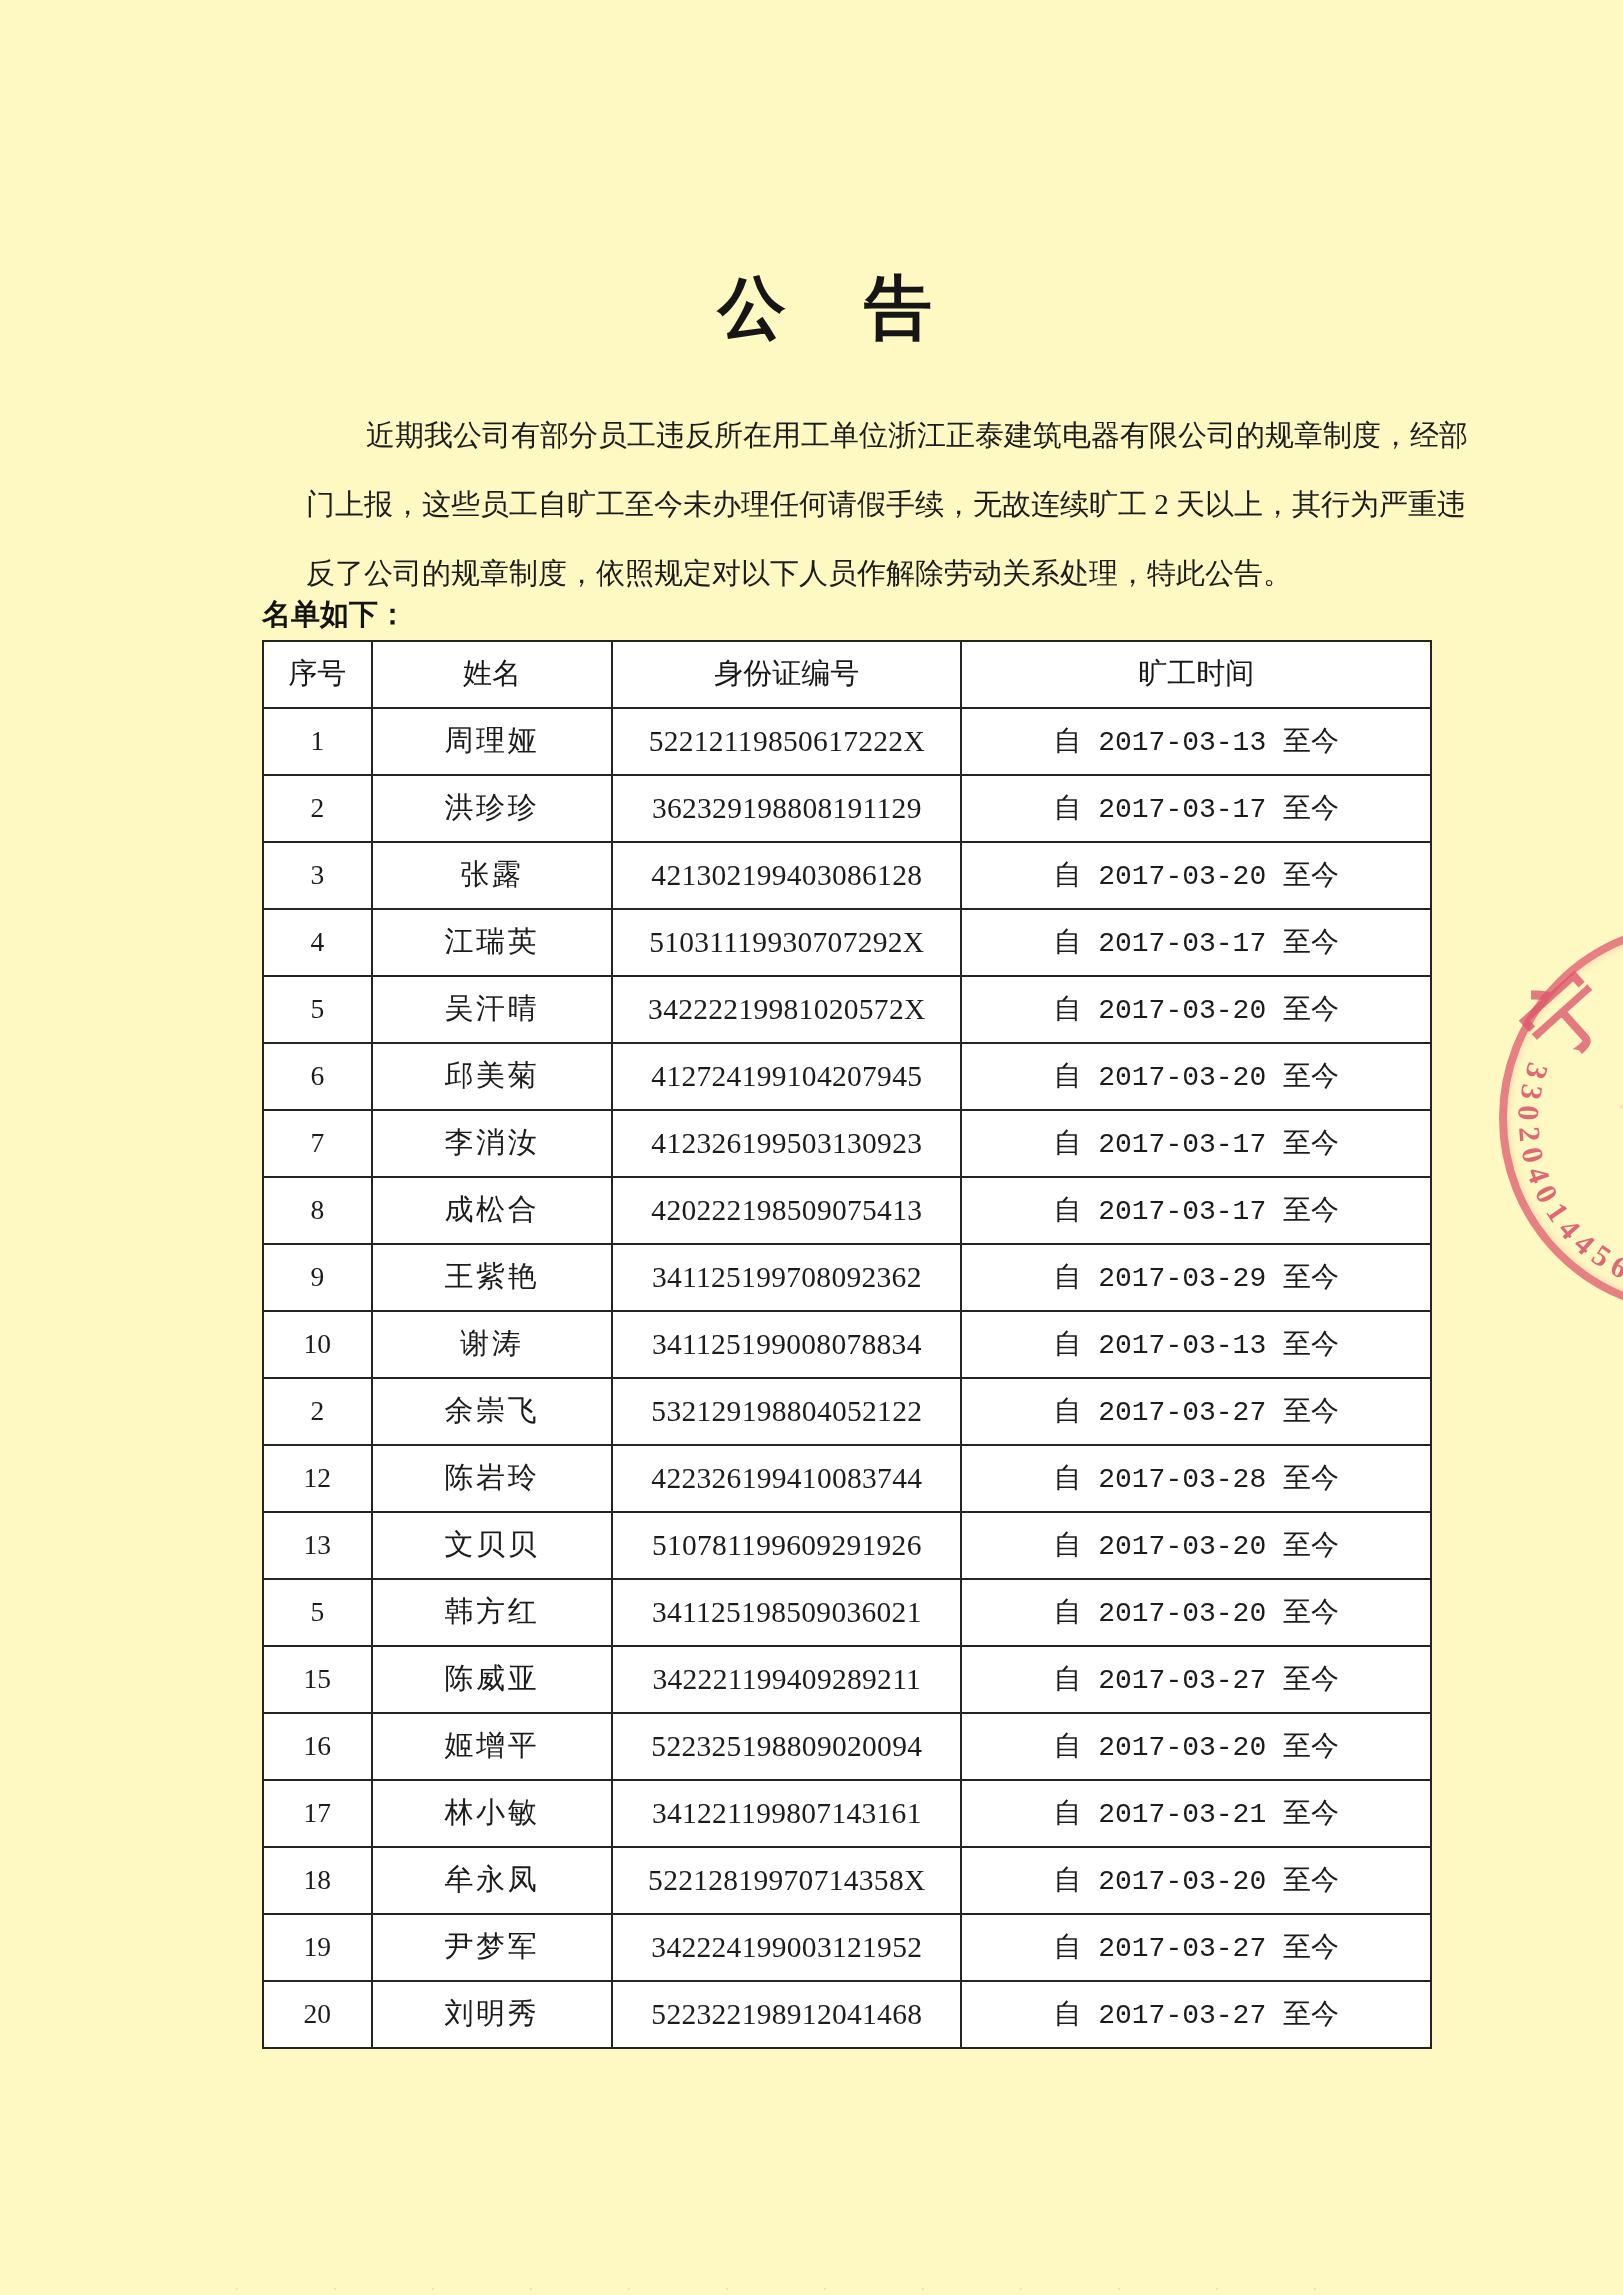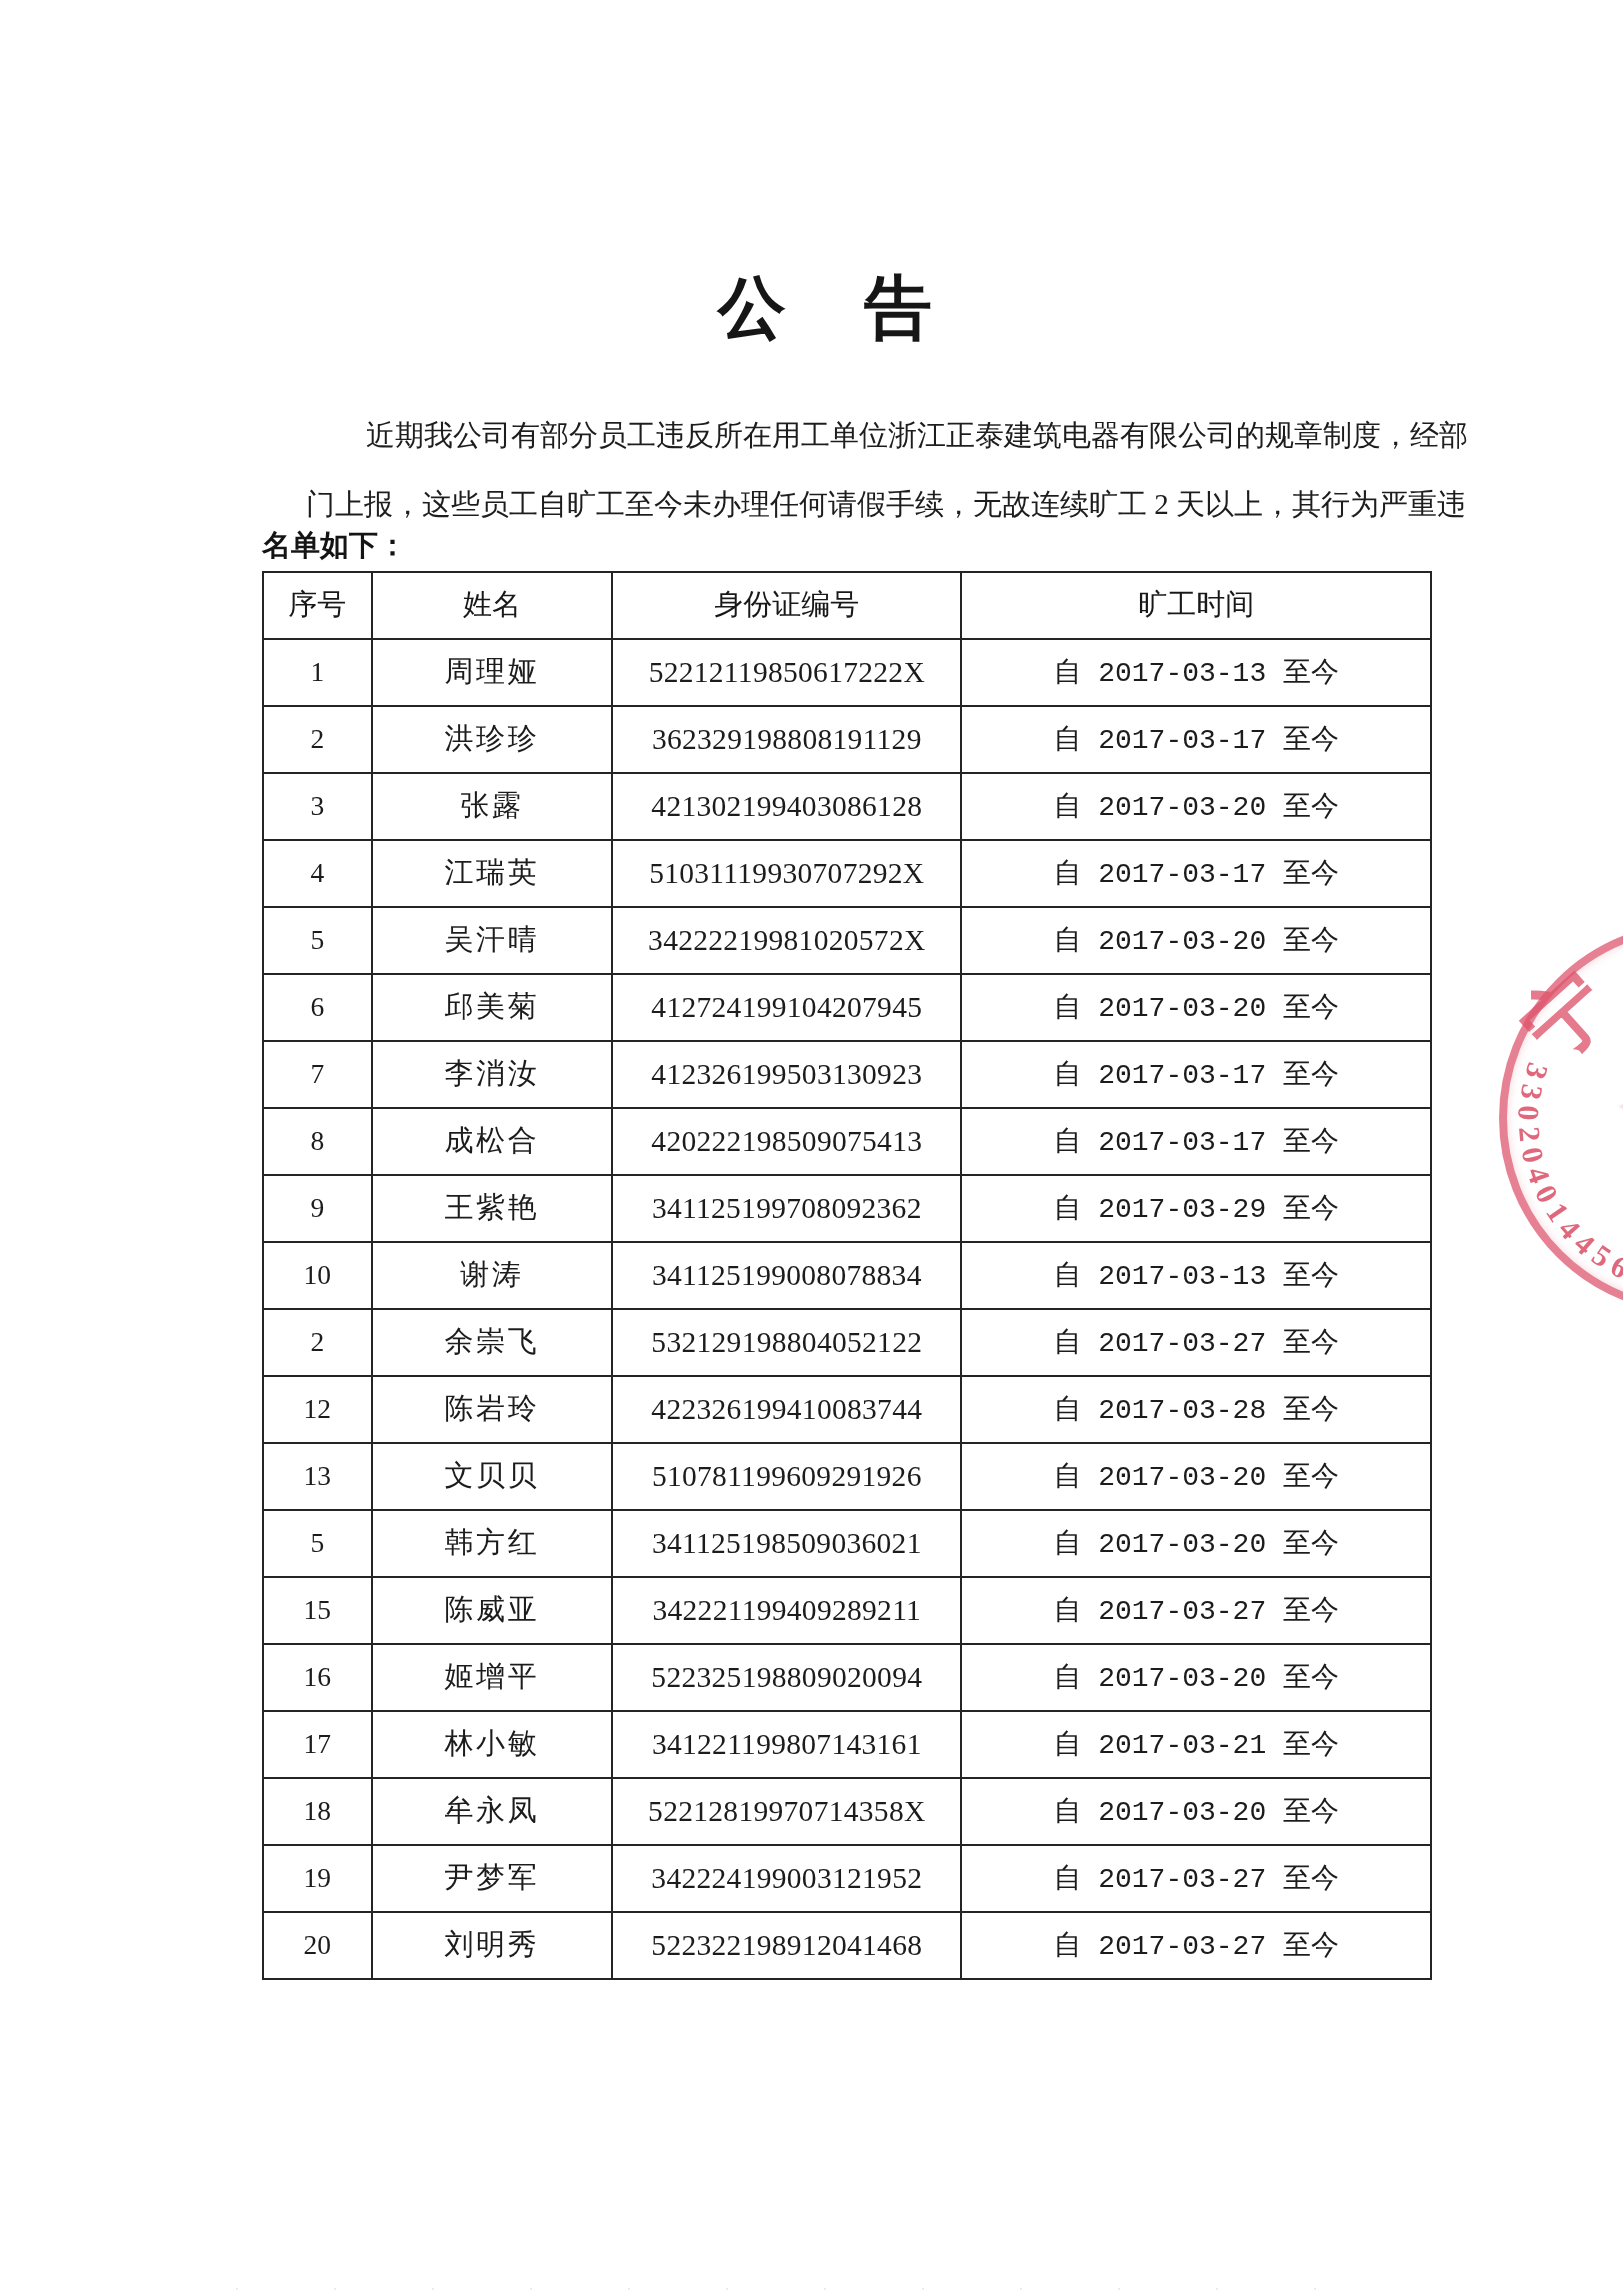--- a/index.html
+++ b/index.html
@@ -1,19 +1,19 @@
 <!DOCTYPE html>
 <html style="font-size:10.5px"><head>
 <meta charset="utf-8">
 <style>
   html,body { margin:0; padding:0; background:#9a9a9a; }
   .page {
     position:relative;
     width:1623px; height:2295px;
-    background:#ffffff;
+    background:#fef9c3;
     overflow:hidden;
     font-family:"Liberation Serif","DejaVu Serif",serif;
     color:#1b1b1b;
   }
   .content {
     position:absolute; left:262px; top:0; width:1170px;
   }
   .doc-title {
     margin-top:263px;
     text-align:center;
@@ -113,20 +113,21 @@
 <body>
 
 <div class="page">
   <div class="content">
 
     <div class="doc-title">公　告</div>
 
     <div class="paragraph">
       <div class="line indent">近期我公司有部分员工违反所在用工单位浙江正泰建筑电器有限公司的规章制度，经部</div>
       <div class="line">门上报，这些员工自旷工至今未办理任何请假手续，无故连续旷工 2 天以上，其行为严重违</div>
+      <div class="line">反了公司的规章制度，依照规定对以下人员作解除劳动关系处理，特此公告。</div>
     </div>
 
     <div class="list-label">名单如下：</div>
 
     <table class="roster">
       <colgroup>
         <col class="c-seq">
           <col class="c-name">
           <col class="c-id">
           <col class="c-date">

